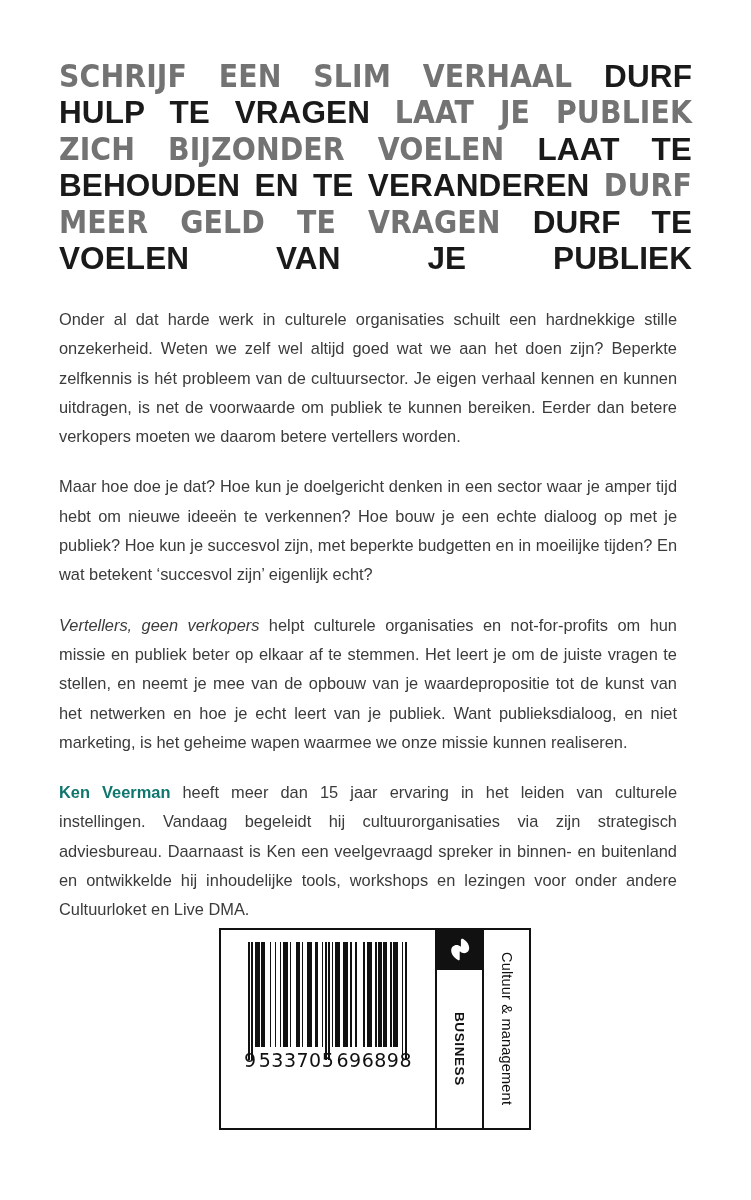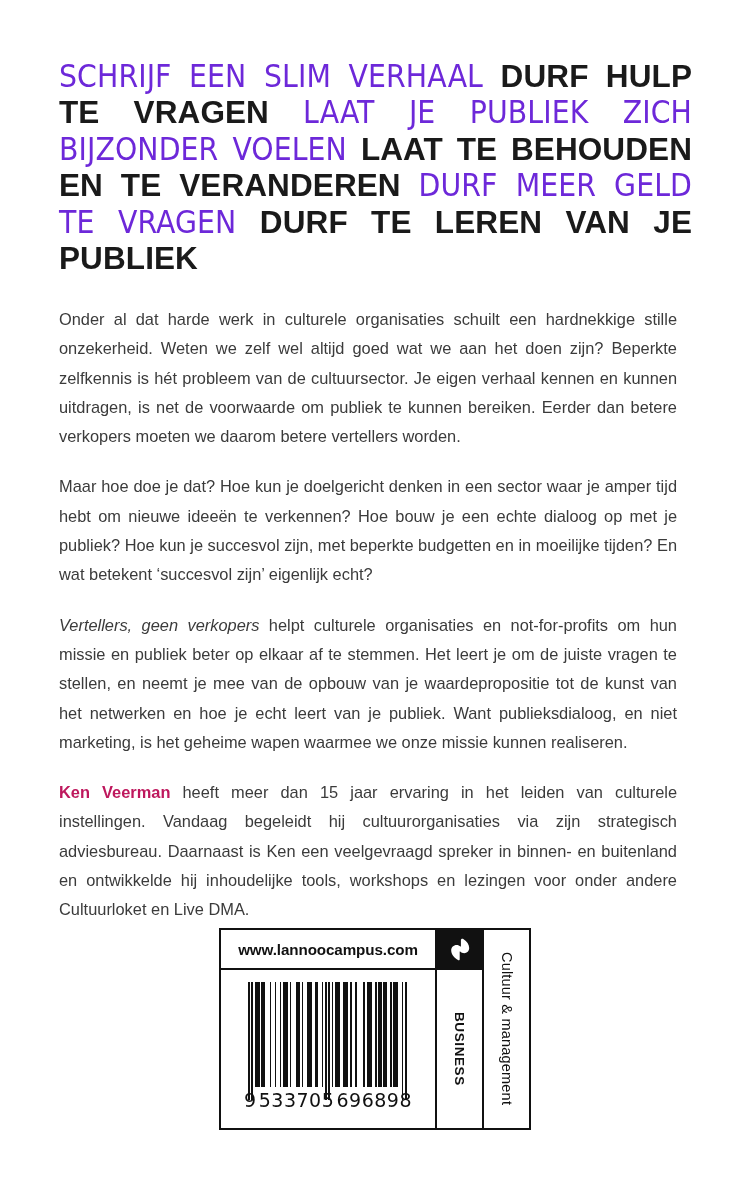--- a/index.html
+++ b/index.html
@@ -25,22 +25,22 @@
     text-align-last: justify;
     font-size: 31.5px;
     line-height: 36.4px;
     letter-spacing: 0.1px;
     word-spacing: 1px;
   }
   #headline .seg {
     white-space: normal;
   }
   #headline .red {
-    color: #6d28d9;
-    font-weight: 400;
+    color: #737373;
+    font-weight: 700;
     font-family: "DejaVu Sans", "Liberation Sans", sans-serif;
     font-stretch: condensed;
   }
   #headline .blk {
     color: #1A1A1A;
     font-weight: 700;
     font-family: "Liberation Sans", sans-serif;
   }
 
   
@@ -56,21 +56,21 @@
     text-align-last: left;
   }
   #copy p {
     margin: 0 16px 21px 0;
   }
   #copy p:last-child { margin-bottom: 0; }
   #copy .ital {
     font-style: italic;
   }
   #copy .author {
-    color: #be185d;
+    color: #0f766e;
     font-weight: 700;
   }
 
   
   #publisher-block {
     position: absolute;
     left: 219px;
     top: 928px;
     width: 312px;
     height: 202px;
@@ -175,34 +175,33 @@
     font-size: 14.5px;
     color: #111111;
     letter-spacing: 0.2px;
     white-space: nowrap;
   }
 </style>
 </head>
 <body>
 
 <div id="headline">
-  <span class="seg red">SCHRIJF EEN SLIM VERHAAL </span><span class="seg blk">DURF HULP TE VRAGEN </span><span class="seg red">LAAT JE PUBLIEK ZICH BIJZONDER VOELEN </span><span class="seg blk">LAAT TE BEHOUDEN EN TE VERANDEREN </span><span class="seg red">DURF MEER GELD TE VRAGEN </span><span class="seg blk">DURF TE LEREN VAN JE PUBLIEK</span>
+  <span class="seg red">SCHRIJF EEN SLIM VERHAAL </span><span class="seg blk">DURF HULP TE VRAGEN </span><span class="seg red">LAAT JE PUBLIEK ZICH BIJZONDER VOELEN </span><span class="seg blk">LAAT TE BEHOUDEN EN TE VERANDEREN </span><span class="seg red">DURF MEER GELD TE VRAGEN </span><span class="seg blk">DURF TE VOELEN VAN JE PUBLIEK</span>
 </div>
 
 <div id="copy">
   <p>Onder al dat harde werk in culturele organisaties schuilt een hardnekkige stille onzekerheid. Weten we zelf wel altijd goed wat we aan het doen zijn? Beperkte zelfkennis is hét probleem van de cultuursector. Je eigen verhaal kennen en kunnen uitdragen, is net de voorwaarde om publiek te kunnen bereiken. Eerder dan betere verkopers moeten we daarom betere vertellers worden.</p>
   <p>Maar hoe doe je dat? Hoe kun je doelgericht denken in een sector waar je amper tijd hebt om nieuwe ideeën te verkennen? Hoe bouw je een echte dialoog op met je publiek? Hoe kun je succesvol zijn, met beperkte budgetten en in moeilijke tijden? En wat betekent ‘succesvol zijn’ eigenlijk echt?</p>
   <p><span class="ital">Vertellers, geen verkopers</span><span> helpt culturele organisaties en not-for-profits om hun missie en publiek beter op elkaar af te stemmen. Het leert je om de juiste vragen te stellen, en neemt je mee van de opbouw van je waardepropositie tot de kunst van het netwerken en hoe je echt leert van je publiek. Want publieksdialoog, en niet marketing, is het geheime wapen waarmee we onze missie kunnen realiseren.</span></p>
   <p><span class="author">Ken Veerman</span><span> heeft meer dan 15 jaar ervaring in het leiden van culturele instellingen. Vandaag begeleidt hij cultuurorganisaties via zijn strategisch adviesbureau. Daarnaast is Ken een veelgevraagd spreker in binnen- en buitenland en ontwikkelde hij inhoudelijke tools, workshops en lezingen voor onder andere Cultuurloket en Live DMA.</span></p>
 </div>
 
 <div id="publisher-block">
 
   <div id="pb-left">
-    <div id="pb-url">www.lannoocampus.com</div>
     <div id="pb-barcode">
       <div id="barcode-bars">
           <i style="width: 1.68421px; height: 118px;"></i>
           <i class="sp" style="width: 1.68421px; height: 118px;"></i>
           <i style="width: 1.68421px; height: 118px;"></i>
           <i class="sp" style="width: 1.68421px;"></i>
           <i style="width: 1.68421px;"></i>
           <i style="width: 1.68421px;"></i>
           <i style="width: 1.68421px;"></i>
           <i class="sp" style="width: 1.68421px;"></i>

